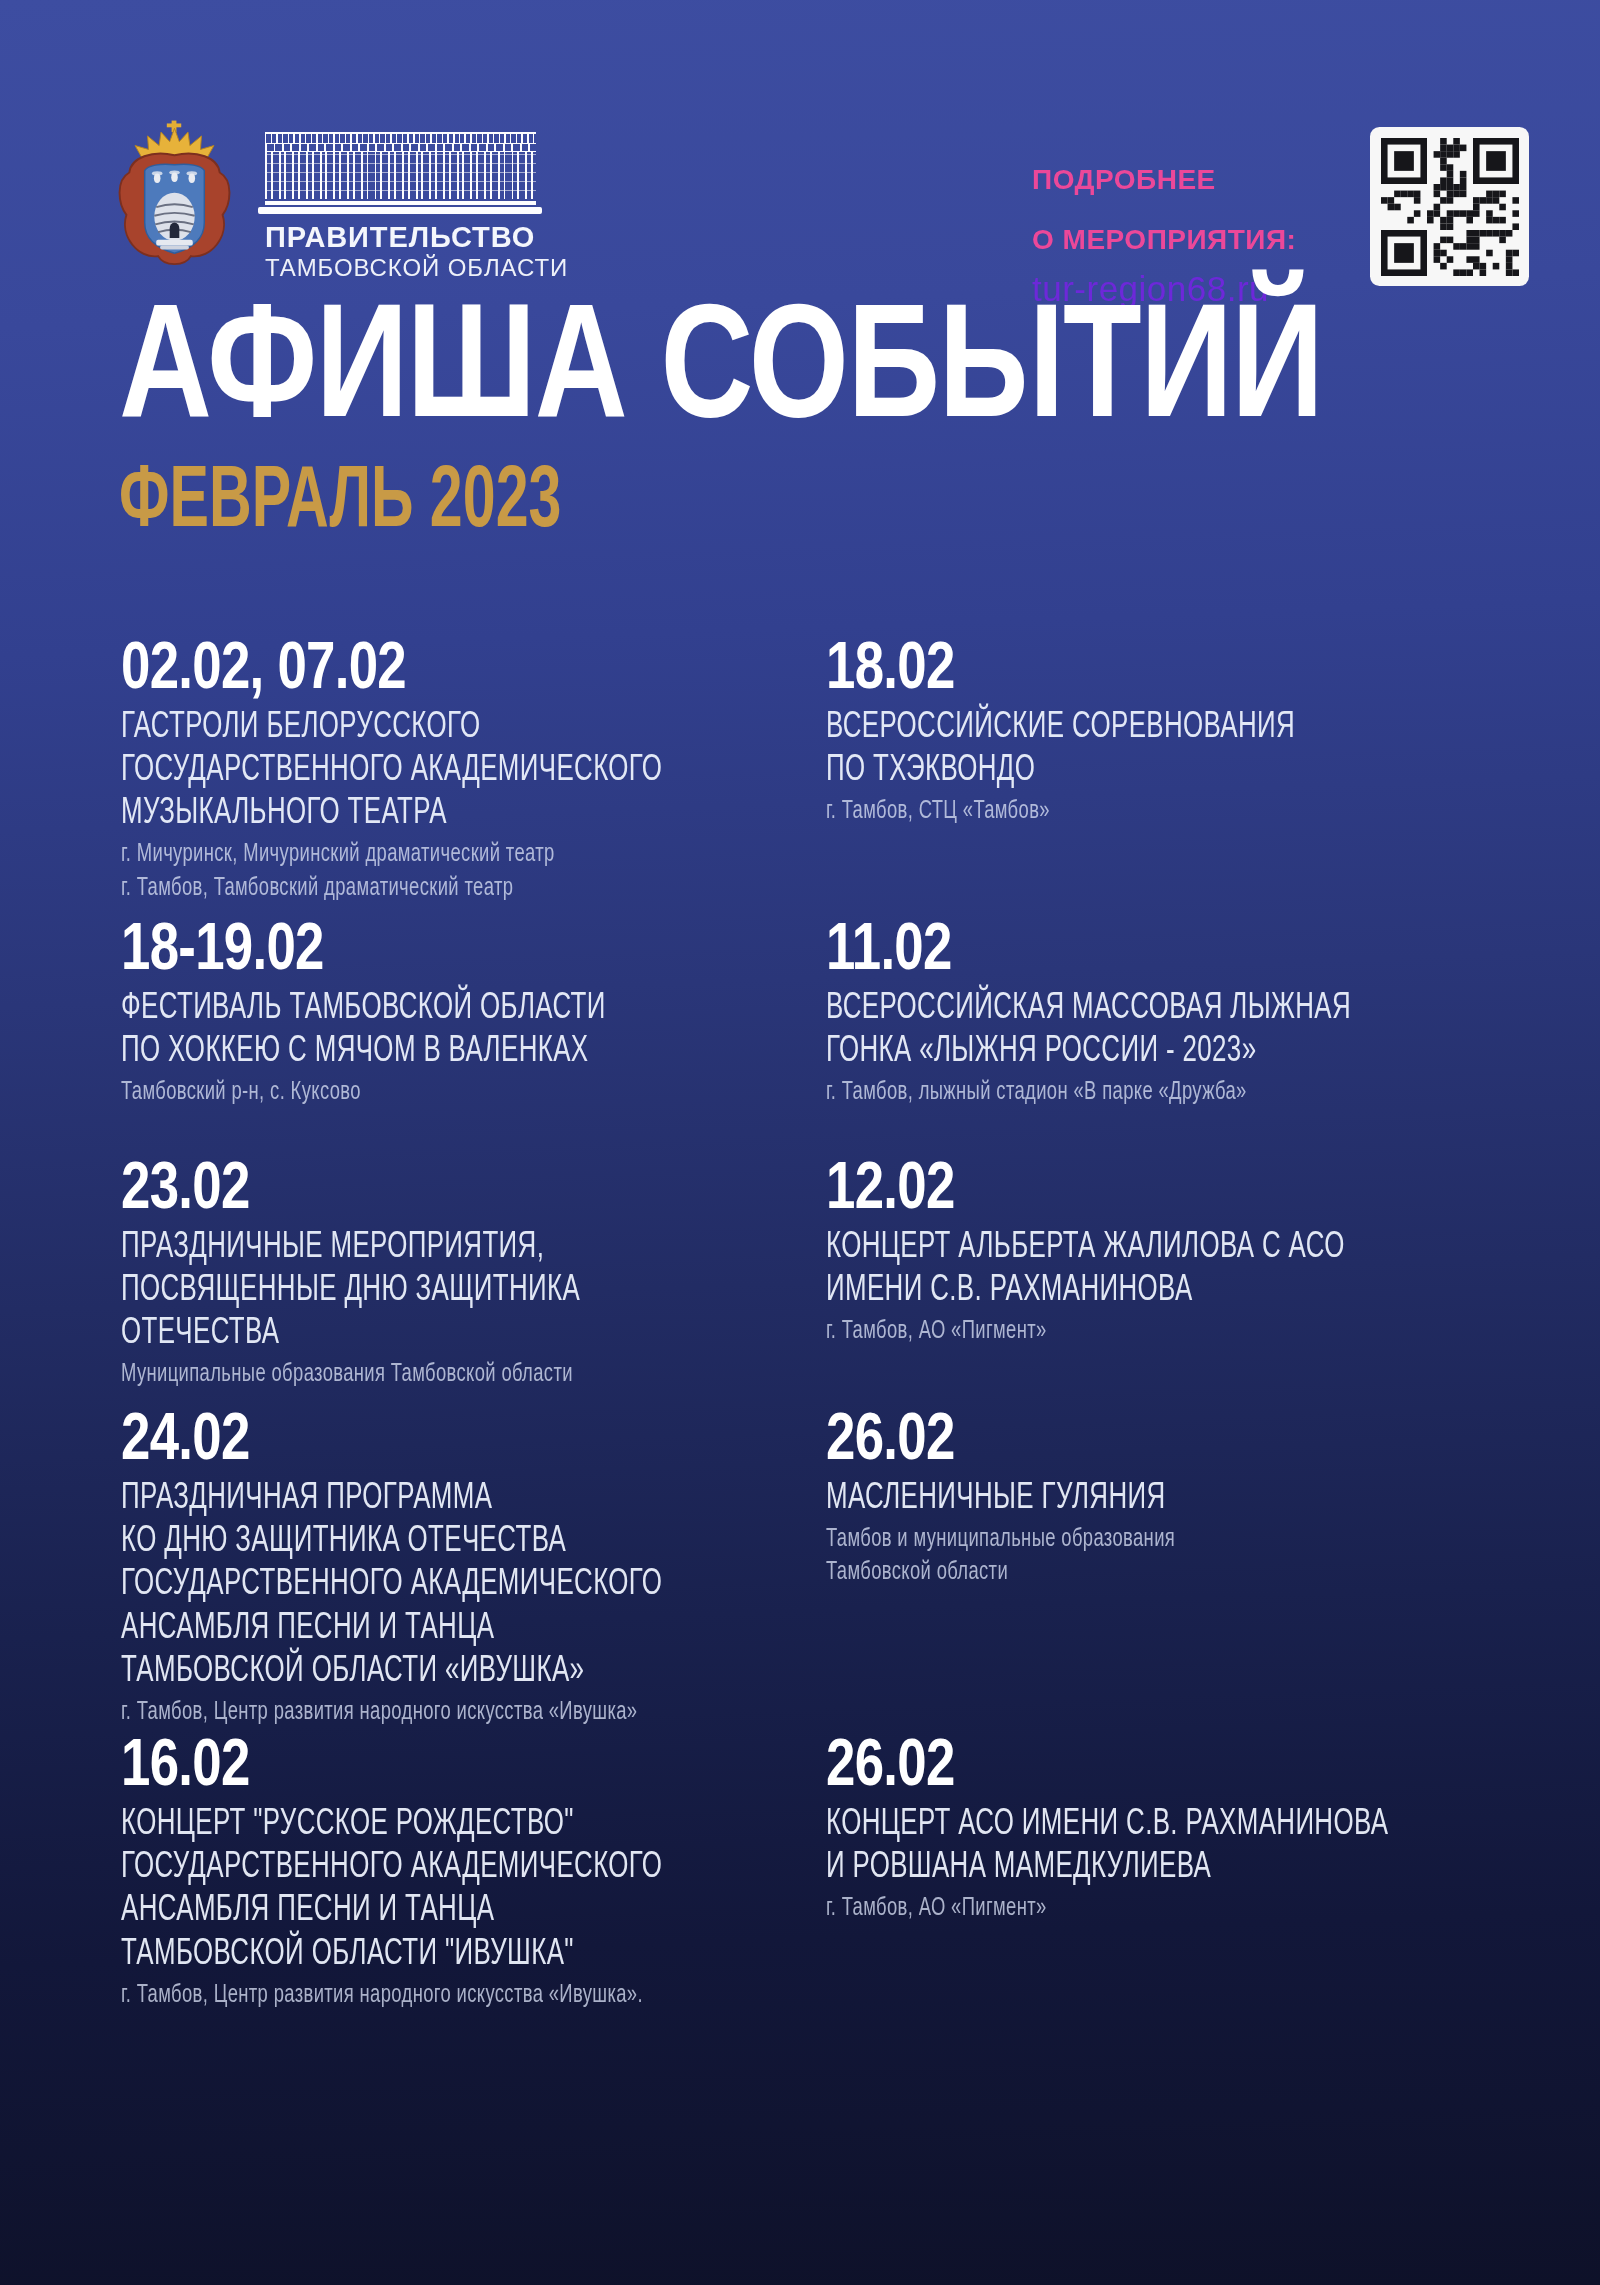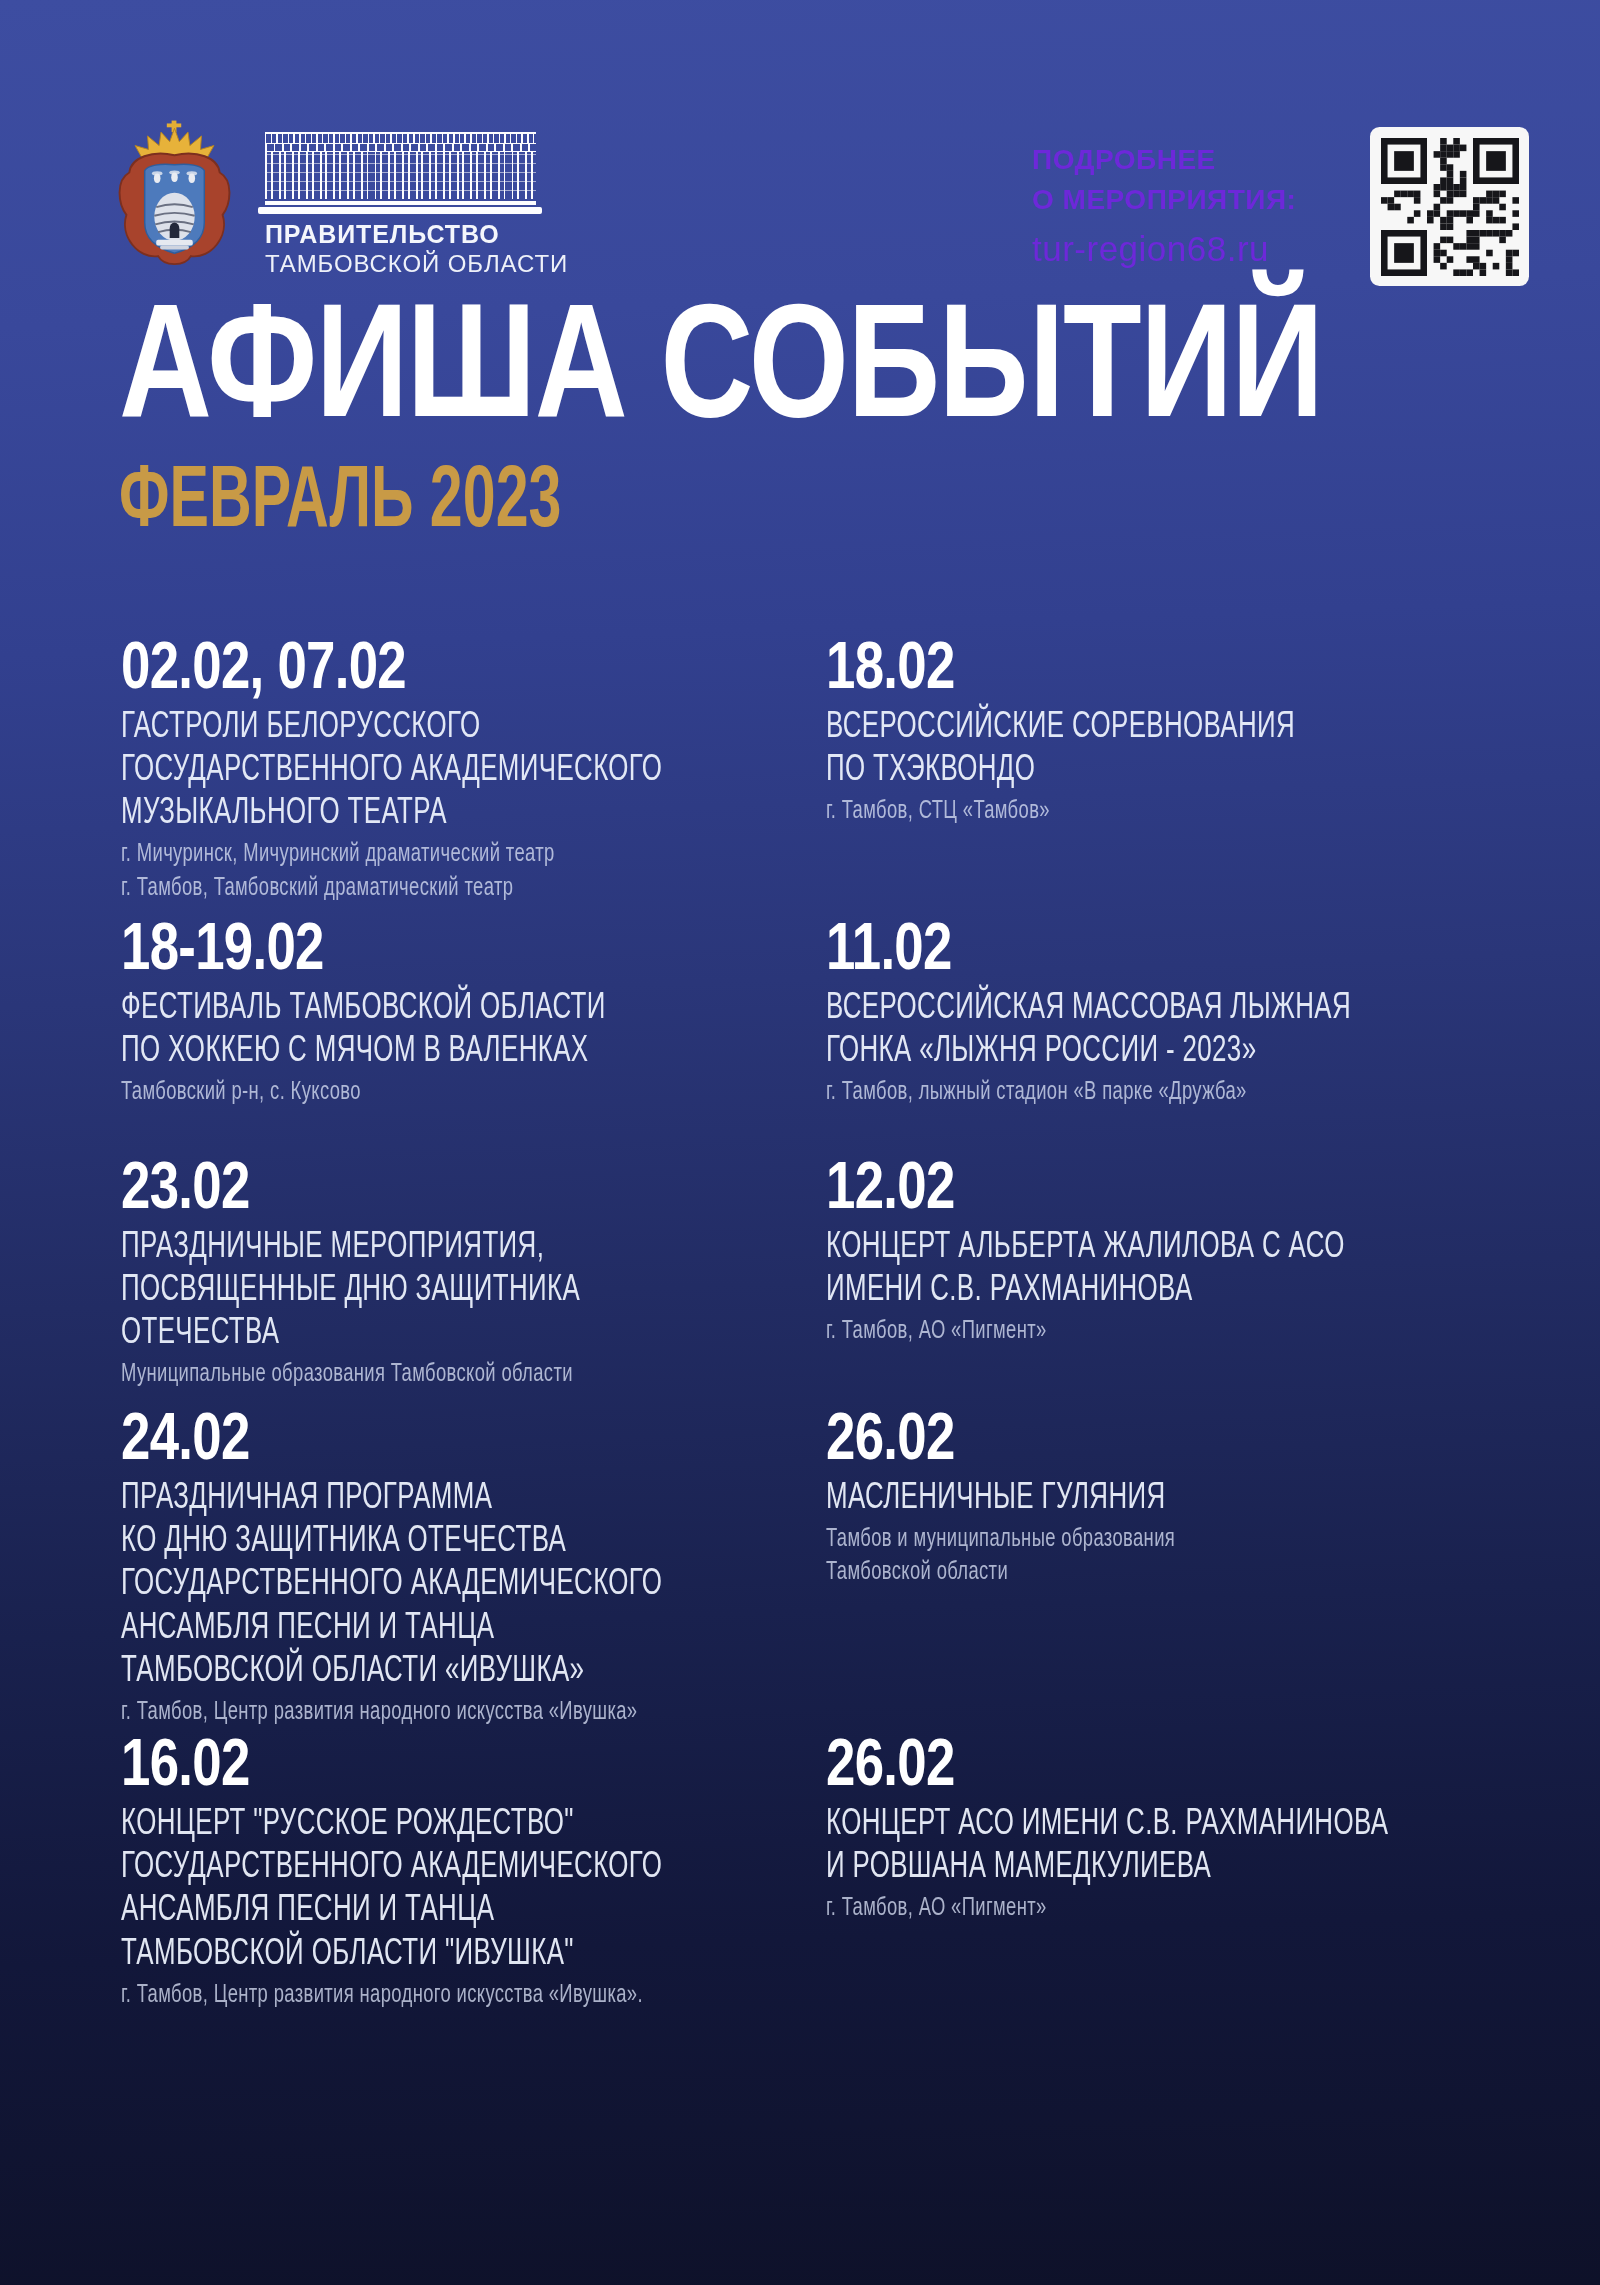--- a/index.html
+++ b/index.html
@@ -20,24 +20,24 @@
   .bld-dentils{height:6.6px;margin-top:0.9px;
     background:repeating-linear-gradient(90deg,#fdfdff 0 1.9px,transparent 1.9px 8.5px);
     border-bottom:1.4px solid #fdfdff;}
   .bld-cols{height:47px;
     background:
       repeating-linear-gradient(0deg,transparent 0 7.6px,rgba(253,253,255,.55) 7.6px 9px),
       repeating-linear-gradient(90deg,#fdfdff 0 1.9px,transparent 1.9px 5.7px,#fdfdff 5.7px 7.6px,transparent 7.6px 13.7px);}
   .bld-stylobate{height:3.8px;background:#fdfdff;margin-top:1.9px;}
   .bld-base{height:6.6px;background:#fdfdff;margin-top:2.8px;width:284px;margin-left:-6.6px;border-radius:1.9px;}
   .org{left:265px;top:220px;line-height:1.18;}
-  .org-1{font-size:25px;font-weight:700;letter-spacing:0.9px;color:#f4f6fc;}
+  .org-1{font-size:29px;font-weight:700;letter-spacing:0.9px;color:#f4f6fc;}
   .org-2{font-size:24px;font-weight:400;letter-spacing:0.9px;color:#eef1f9;}
   .moreinfo{left:1032px;top:140px;}
-  .gold-line{font-size:28px;font-weight:700;letter-spacing:0.5px;color:#6d28d9;line-height:1.42;}
+  .gold-line{font-size:28px;font-weight:700;letter-spacing:0.5px;color:#ec4899;line-height:1.42;margin-top:20px;}
   .site{font-size:35px;font-weight:400;color:#6d28d9;margin-top:9.5px;letter-spacing:0.5px;}
   .qr-wrap{left:1370px;top:127px;width:159px;height:159px;background:#f7f7f7;
     border-radius:9.5px;display:flex;align-items:center;justify-content:center;}
   
   .main-title{left:119px;top:280px;font-size:161px;font-weight:700;line-height:1;
     white-space:nowrap;width:max-content;transform:scaleX(.8);transform-origin:0 0;
     color:#ffffff;letter-spacing:-1.9px;}
   .sub-title{left:119px;top:452px;font-size:87px;font-weight:700;line-height:1;
     white-space:nowrap;width:max-content;transform:scaleX(.68);transform-origin:0 0;
     color:#c89a46;letter-spacing:0;}

